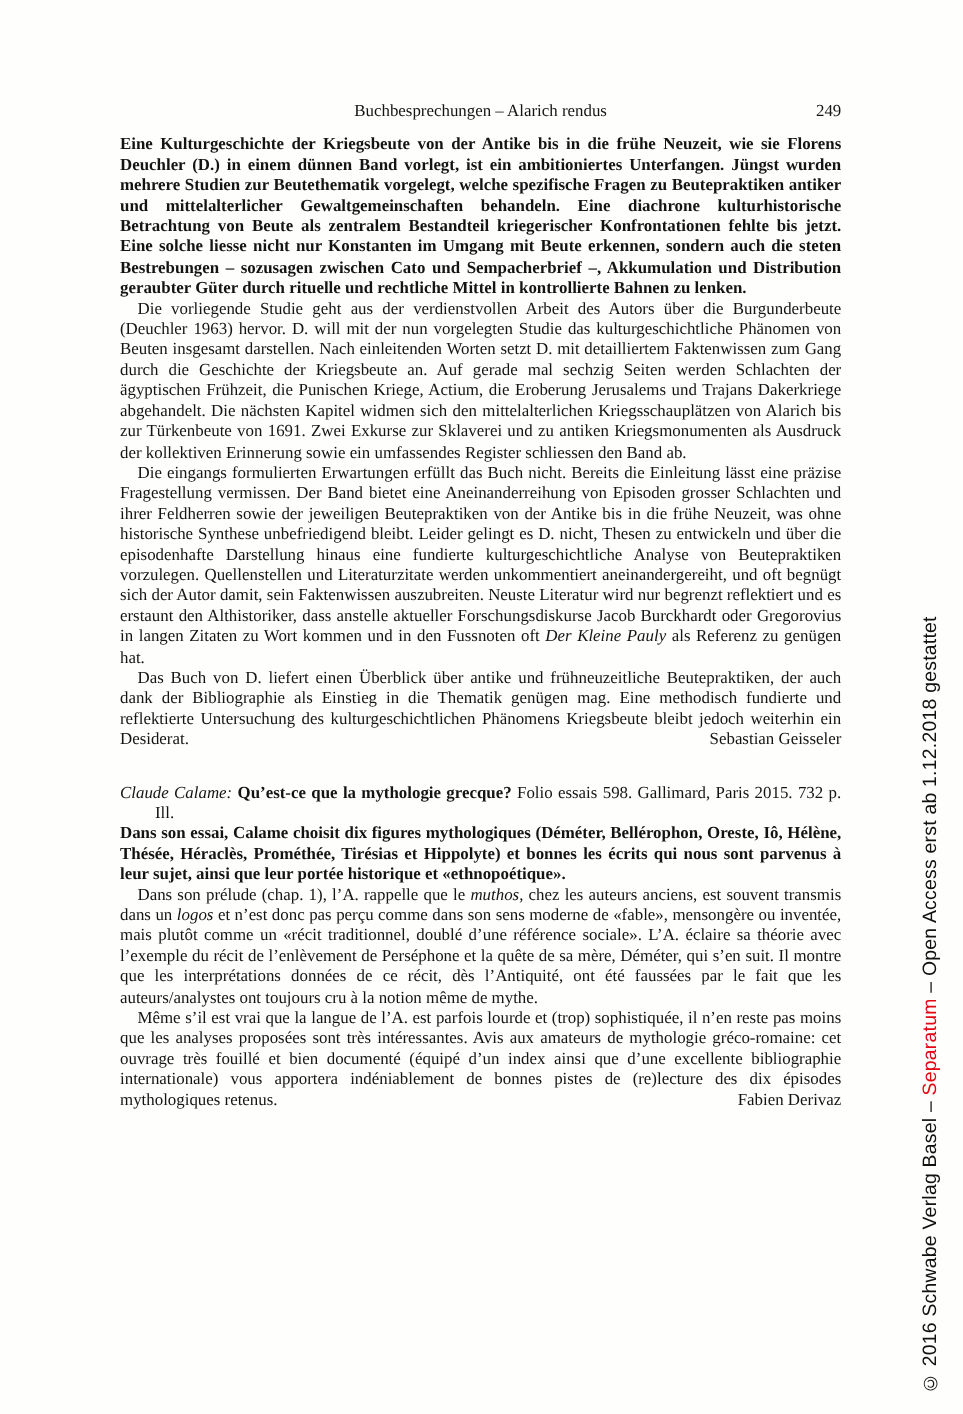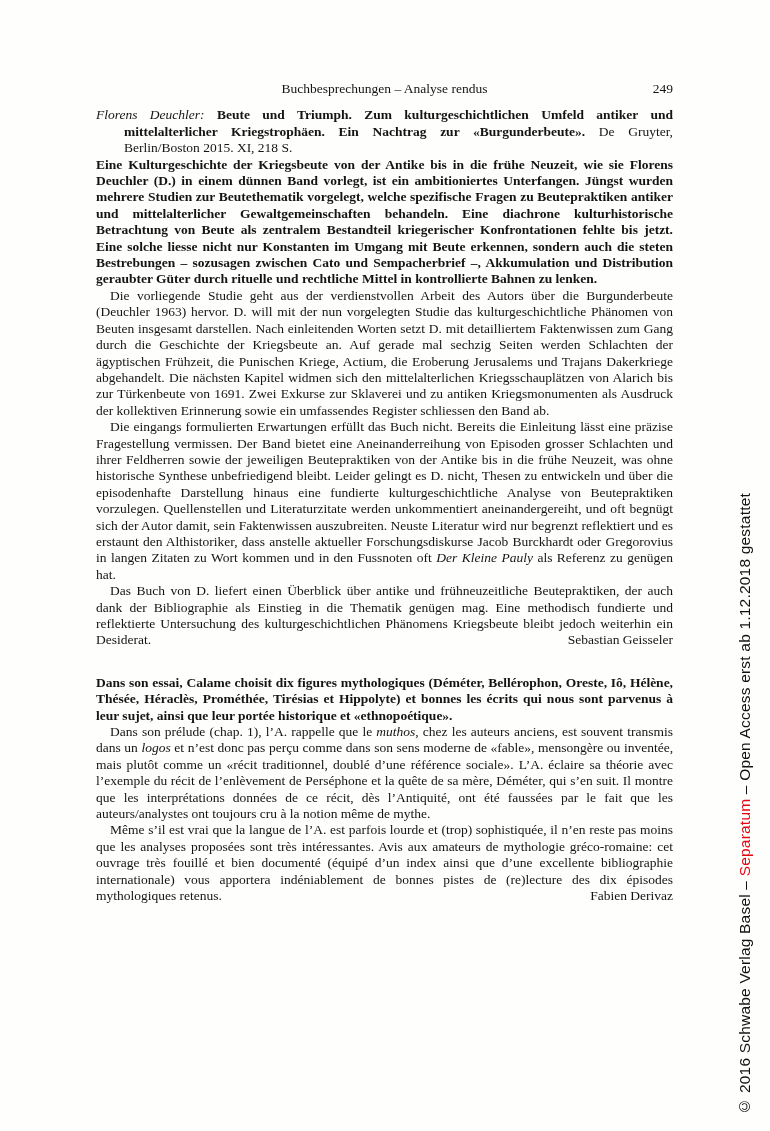--- a/index.html
+++ b/index.html
@@ -51,33 +51,33 @@
     white-space: nowrap;
     color: #111;
   }
 </style>
 </head>
 <body>
 
 <div class="content">
 
   <div class="page-header">
-    <span>Buchbesprechungen – Analyse rendus</span>
+    <span>Buchbesprechungen – Alarich rendus</span>
     <span class="page-number">249</span>
   </div>
 
   <section class="review" lang="de">
-    <p class="review-heading"><span class="author">Florens Deuchler: </span><span class="title">Beute und Triumph. Zum kulturgeschichtlichen Umfeld antiker und mittelalterlicher Kriegstrophäen. Ein Nachtrag zur «Burgunderbeute». </span><span class="pub">De Gruyter, Berlin/Boston 2015. XI, 218 S.</span></p>
     <p class="par first"><span>Eine Kulturgeschichte der Kriegsbeute von der Antike bis in die frühe Neuzeit, wie sie Florens Deuchler (D.) in einem dünnen Band vorlegt, ist ein ambitioniertes Unterfangen. Jüngst wurden mehrere Studien zur Beutethematik vorgelegt, welche spezifische Fragen zu Beutepraktiken antiker und mittelalterlicher Gewaltgemeinschaften behandeln. Eine diachrone kulturhistorische Betrachtung von Beute als zentralem Bestandteil kriegerischer Konfrontationen fehlte bis jetzt. Eine solche liesse nicht nur Konstanten im Umgang mit Beute erkennen, sondern auch die steten Bestrebungen – sozusagen zwischen Cato und Sempacherbrief –, Akkumulation und Distribution geraubter Güter durch rituelle und rechtliche Mittel in kontrollierte Bahnen zu lenken.</span></p>
     <p class="par"><span>Die vorliegende Studie geht aus der verdienstvollen Arbeit des Autors über die Burgunderbeute (Deuchler 1963) hervor. D. will mit der nun vorgelegten Studie das kulturgeschichtliche Phänomen von Beuten insgesamt darstellen. Nach einleitenden Worten setzt D. mit detailliertem Faktenwissen zum Gang durch die Geschichte der Kriegsbeute an. Auf gerade mal sechzig Seiten werden Schlachten der ägyptischen Frühzeit, die Punischen Kriege, Actium, die Eroberung Jerusalems und Trajans Dakerkriege abgehandelt. Die nächsten Kapitel widmen sich den mittelalterlichen Kriegsschauplätzen von Alarich bis zur Türkenbeute von 1691. Zwei Exkurse zur Sklaverei und zu antiken Kriegsmonumenten als Ausdruck der kollektiven Erinnerung sowie ein umfassendes Register schliessen den Band ab.</span></p>
     <p class="par"><span>Die eingangs formulierten Erwartungen erfüllt das Buch nicht. Bereits die Einleitung lässt eine präzise Fragestellung vermissen. Der Band bietet eine Aneinanderreihung von Episoden grosser Schlachten und ihrer Feldherren sowie der jeweiligen Beutepraktiken von der Antike bis in die frühe Neuzeit, was ohne historische Synthese unbefriedigend bleibt. Leider gelingt es D. nicht, Thesen zu entwickeln und über die episodenhafte Darstellung hinaus eine fundierte kulturgeschichtliche Analyse von Beutepraktiken vorzulegen. Quellenstellen und Literaturzitate werden unkommentiert aneinandergereiht, und oft begnügt sich der Autor damit, sein Faktenwissen auszubreiten. Neuste Literatur wird nur begrenzt reflektiert und es erstaunt den Althistoriker, dass anstelle aktueller Forschungsdiskurse Jacob Burckhardt oder Gregorovius in langen Zitaten zu Wort kommen und in den Fussnoten oft </span><span style="font-style: italic;">Der Kleine Pauly</span><span> als Referenz zu genügen hat.</span></p>
     <p class="par"><span><span>Das Buch von D. liefert einen Überblick über antike und frühneuzeitliche Beutepraktiken, der auch dank der Bibliographie als Einstieg in die Thematik genügen mag. Eine methodisch fundierte und reflektierte Untersuchung des kulturgeschichtlichen Phänomens Kriegsbeute bleibt jedoch weiterhin ein Desiderat.</span></span><span class="sig">Sebastian Geisseler</span></p>
   </section>
 
   <section class="review" lang="fr">
+    <p class="review-heading"><span class="author">Claude Calame: </span><span class="title">Qu’est-ce que la mythologie grecque? </span><span class="pub">Folio essais 598. Gallimard, Paris 2015. 732 p. Ill.</span></p>
     <p class="par first"><span>Dans son essai, Calame choisit dix figures mythologiques (Déméter, Bellérophon, Oreste, Iô, Hélène, Thésée, Héraclès, Prométhée, Tirésias et Hippolyte) et bonnes les écrits qui nous sont parvenus à leur sujet, ainsi que leur portée historique et «ethnopoétique».</span></p>
     <p class="par"><span>Dans son prélude (chap. 1), l’A. rappelle que le </span><span style="font-style: italic;">muthos</span><span>, chez les auteurs anciens, est souvent transmis dans un </span><span style="font-style: italic;">logos</span><span> et n’est donc pas perçu comme dans son sens moderne de «fable», mensongère ou inventée, mais plutôt comme un «récit traditionnel, doublé d’une référence sociale». L’A. éclaire sa théorie avec l’exemple du récit de l’enlèvement de Perséphone et la quête de sa mère, Déméter, qui s’en suit. Il montre que les interprétations données de ce récit, dès l’Antiquité, ont été faussées par le fait que les auteurs/analystes ont toujours cru à la notion même de mythe.</span></p>
     <p class="par"><span><span>Même s’il est vrai que la langue de l’A. est parfois lourde et (trop) sophistiquée, il n’en reste pas moins que les analyses proposées sont très intéressantes. Avis aux amateurs de mythologie gréco-romaine: cet ouvrage très fouillé et bien documenté (équipé d’un index ainsi que d’une excellente bibliographie internationale) vous apportera indéniablement de bonnes pistes de (re)lecture des dix épisodes mythologiques retenus.</span></span><span class="sig">Fabien Derivaz</span></p>
   </section>
 
 </div>
 
 <div class="imprint"><span>© 2016 Schwabe Verlag Basel – </span><span style="color: rgb(227, 6, 19);">Separatum</span><span> – Open Access erst ab 1.12.2018 gestattet</span></div>
 
 </body></html>

